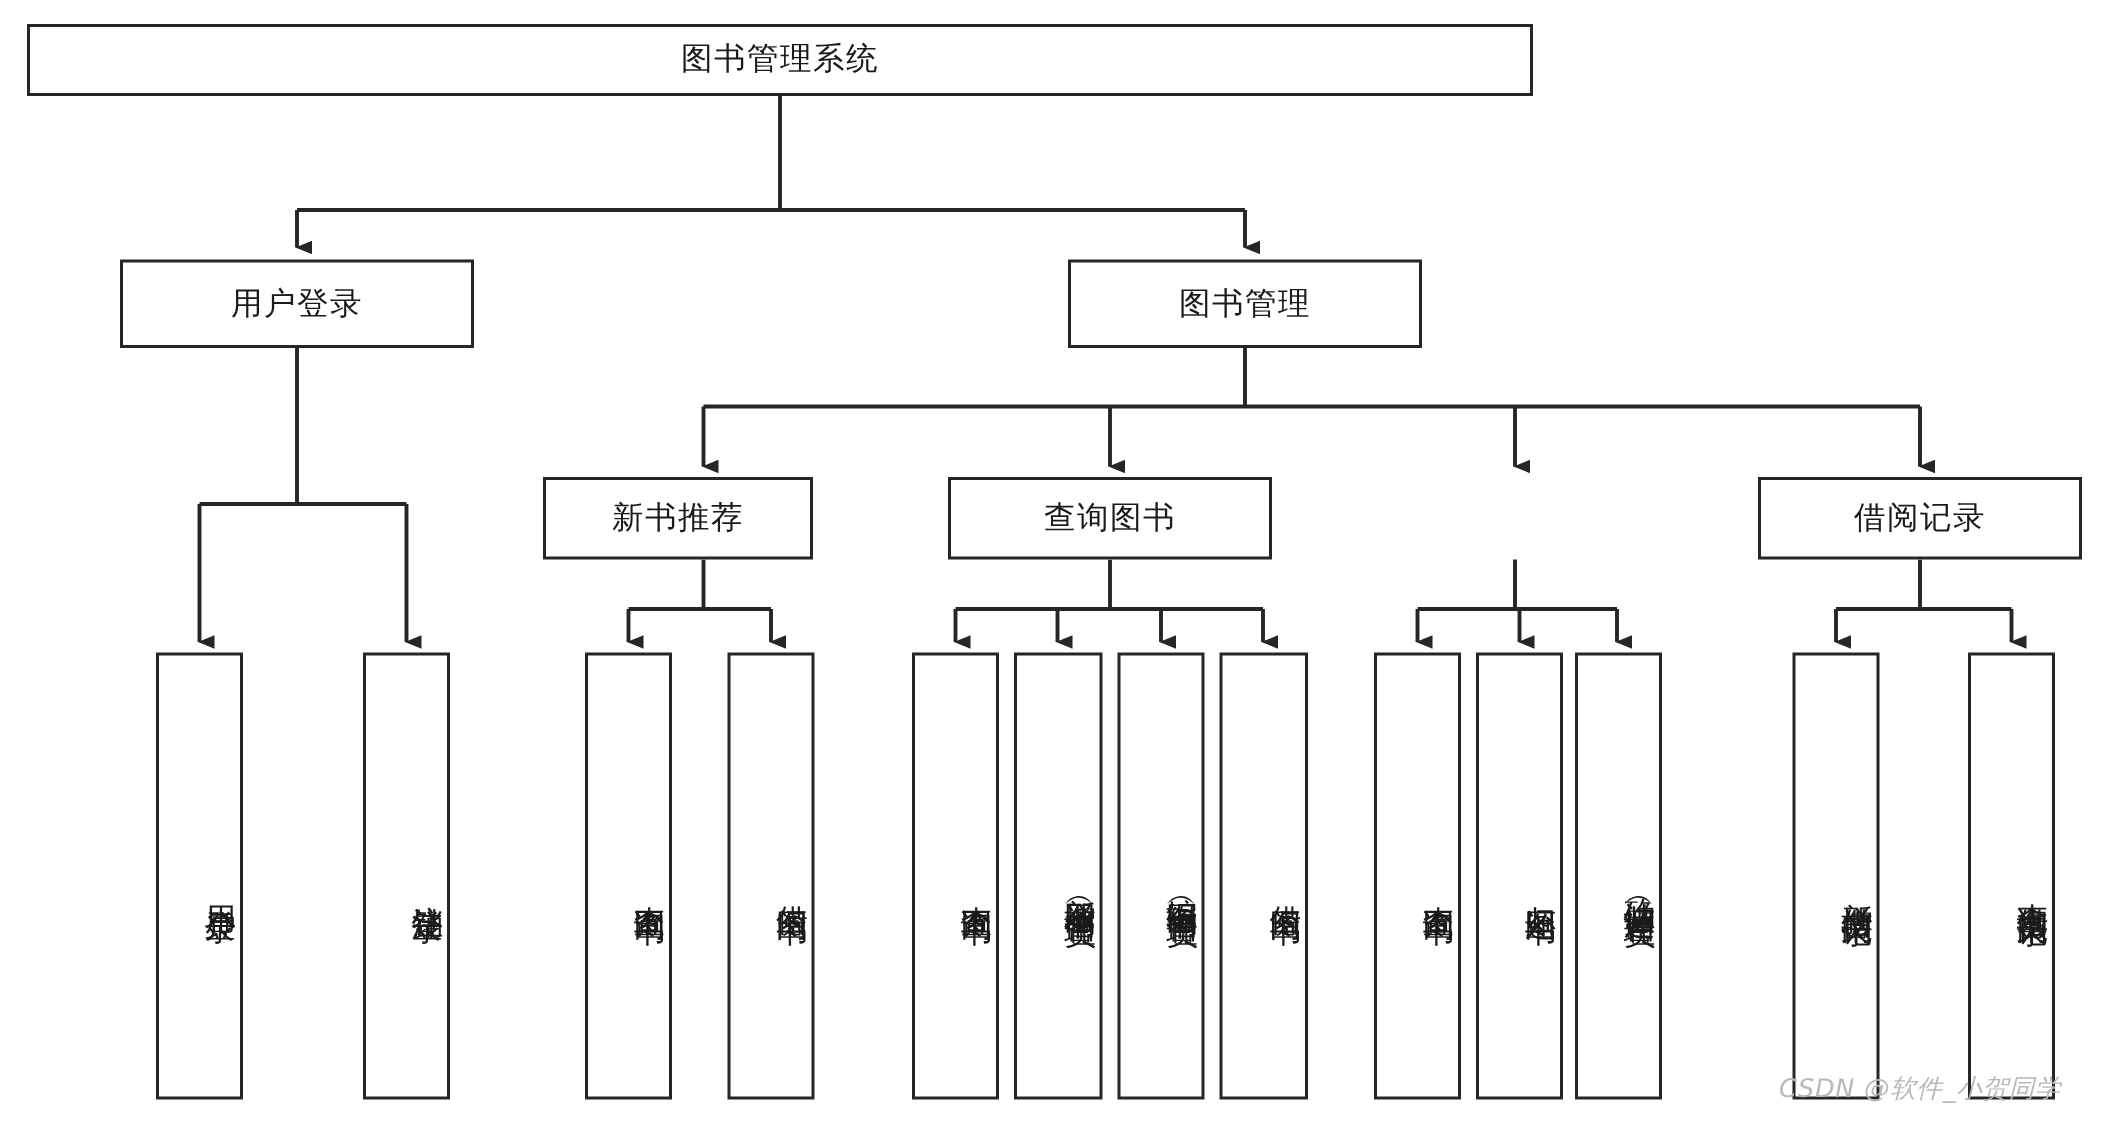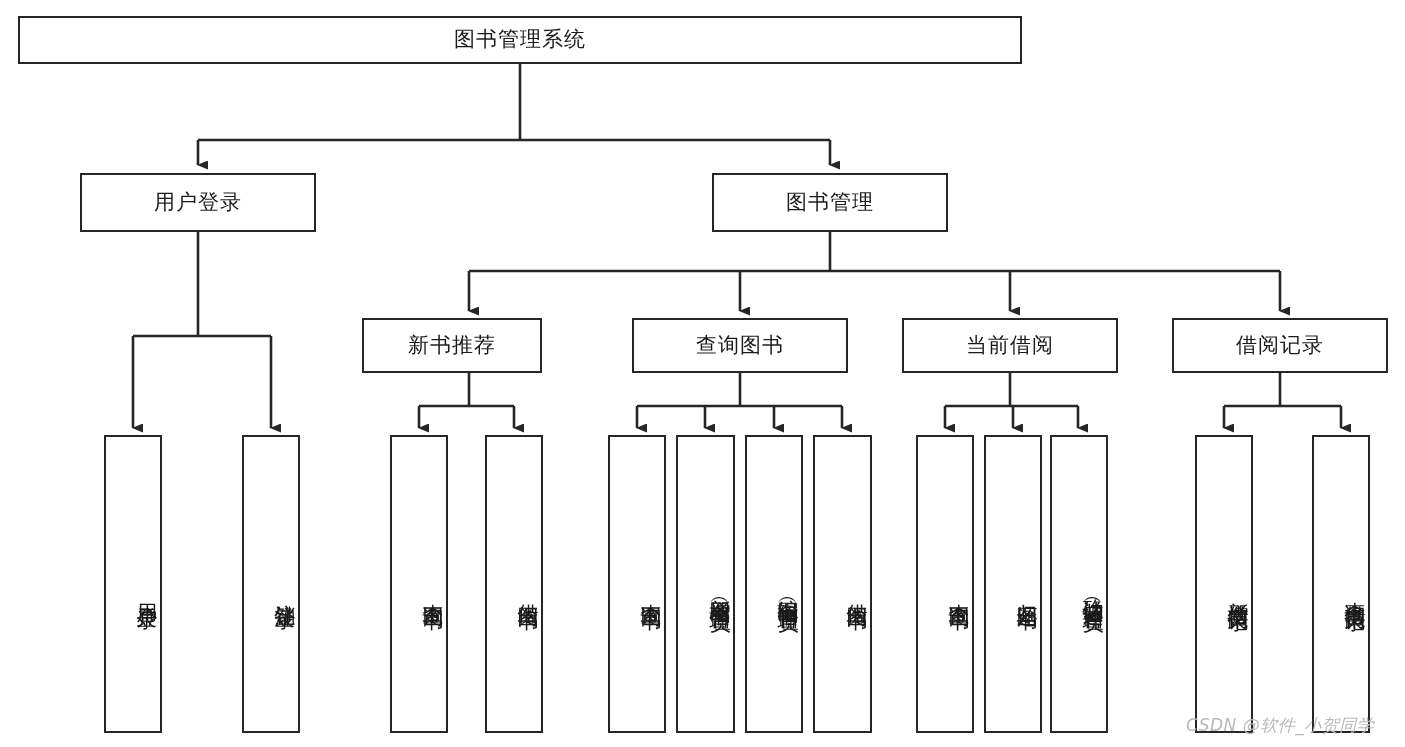--- a/index.html
+++ b/index.html
@@ -131,23 +131,20 @@
   <div class="node horiz" style="left:712px; top:173px; width:236px; height:59px;font-family:Liberation Serif, serif;">
     <span>图书管理</span>
   </div>
 
   <div class="node horiz" style="left:362px; top:318px; width:180px; height:55px;">
     <span>新书推荐</span>
   </div>
   <div class="node horiz" style="left:632px; top:318px; width:216px; height:55px;">
     <span>查询图书</span>
   </div>
-  <div class="node horiz" style="left:902px; top:318px; width:216px; height:55px;">
-    <span>当前借阅</span>
-  </div>
   <div class="node horiz" style="left:1172px; top:318px; width:216px; height:55px;">
     <span>借阅记录</span>
   </div>
 
   <div class="node vert" style="left:104px; top:435px; width:58px; height:298px;">
     <span>用户登录</span>
   </div>
   <div class="node vert" style="left:242px; top:435px; width:58px; height:298px;">
     <span>注销登录</span>
   </div>

